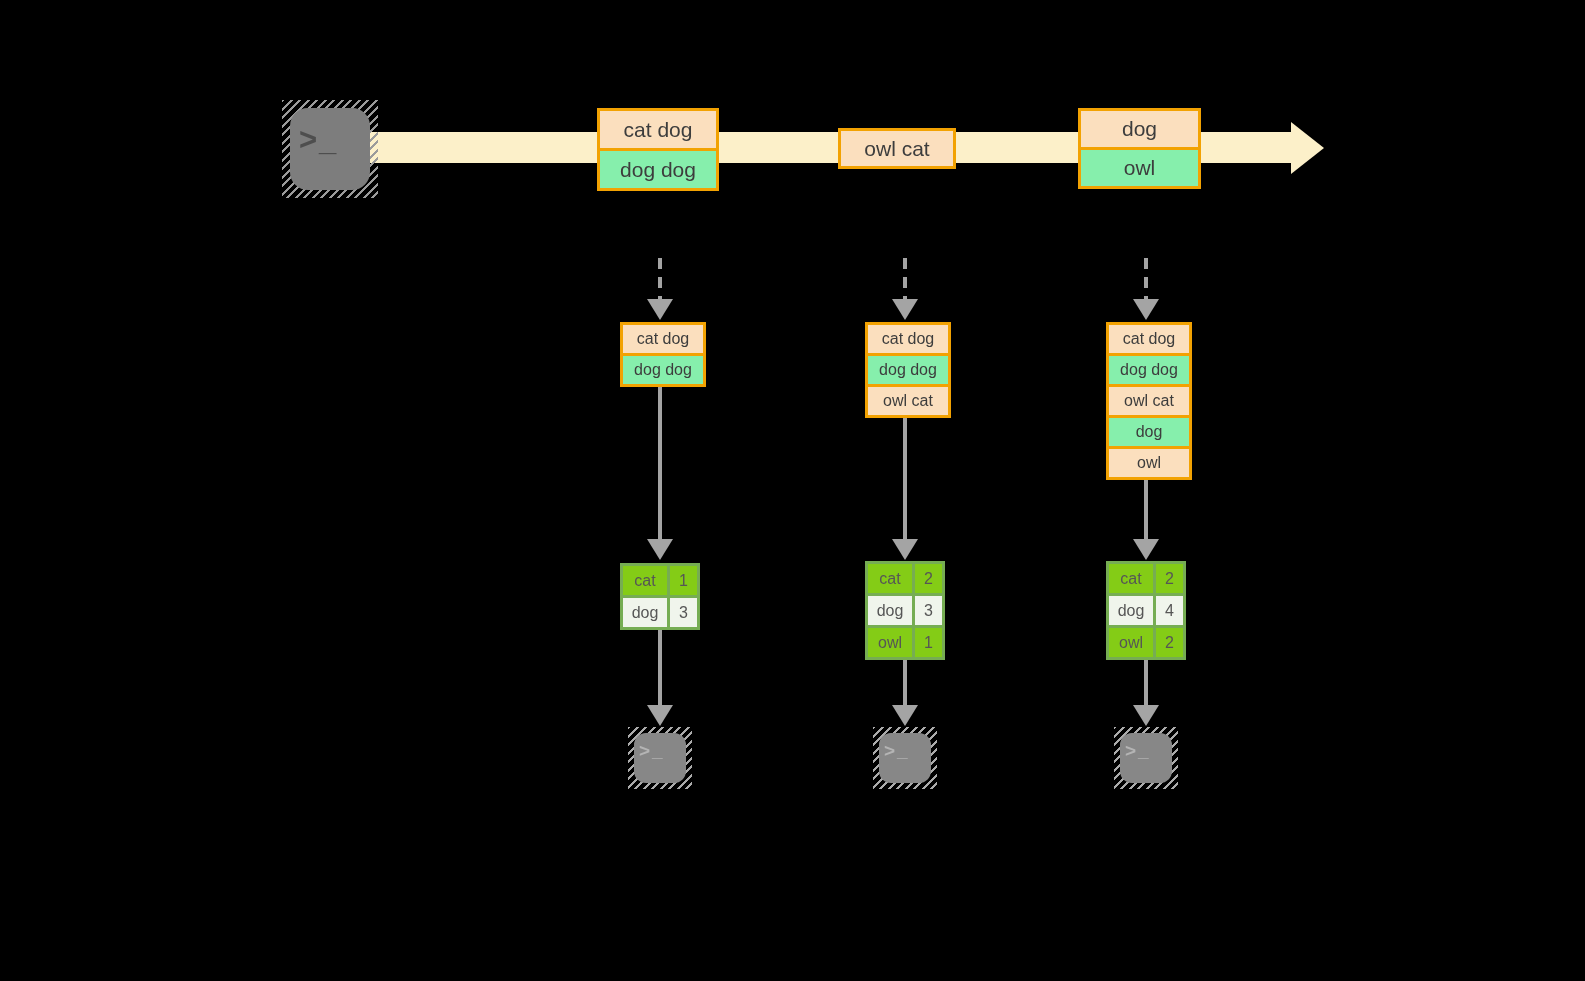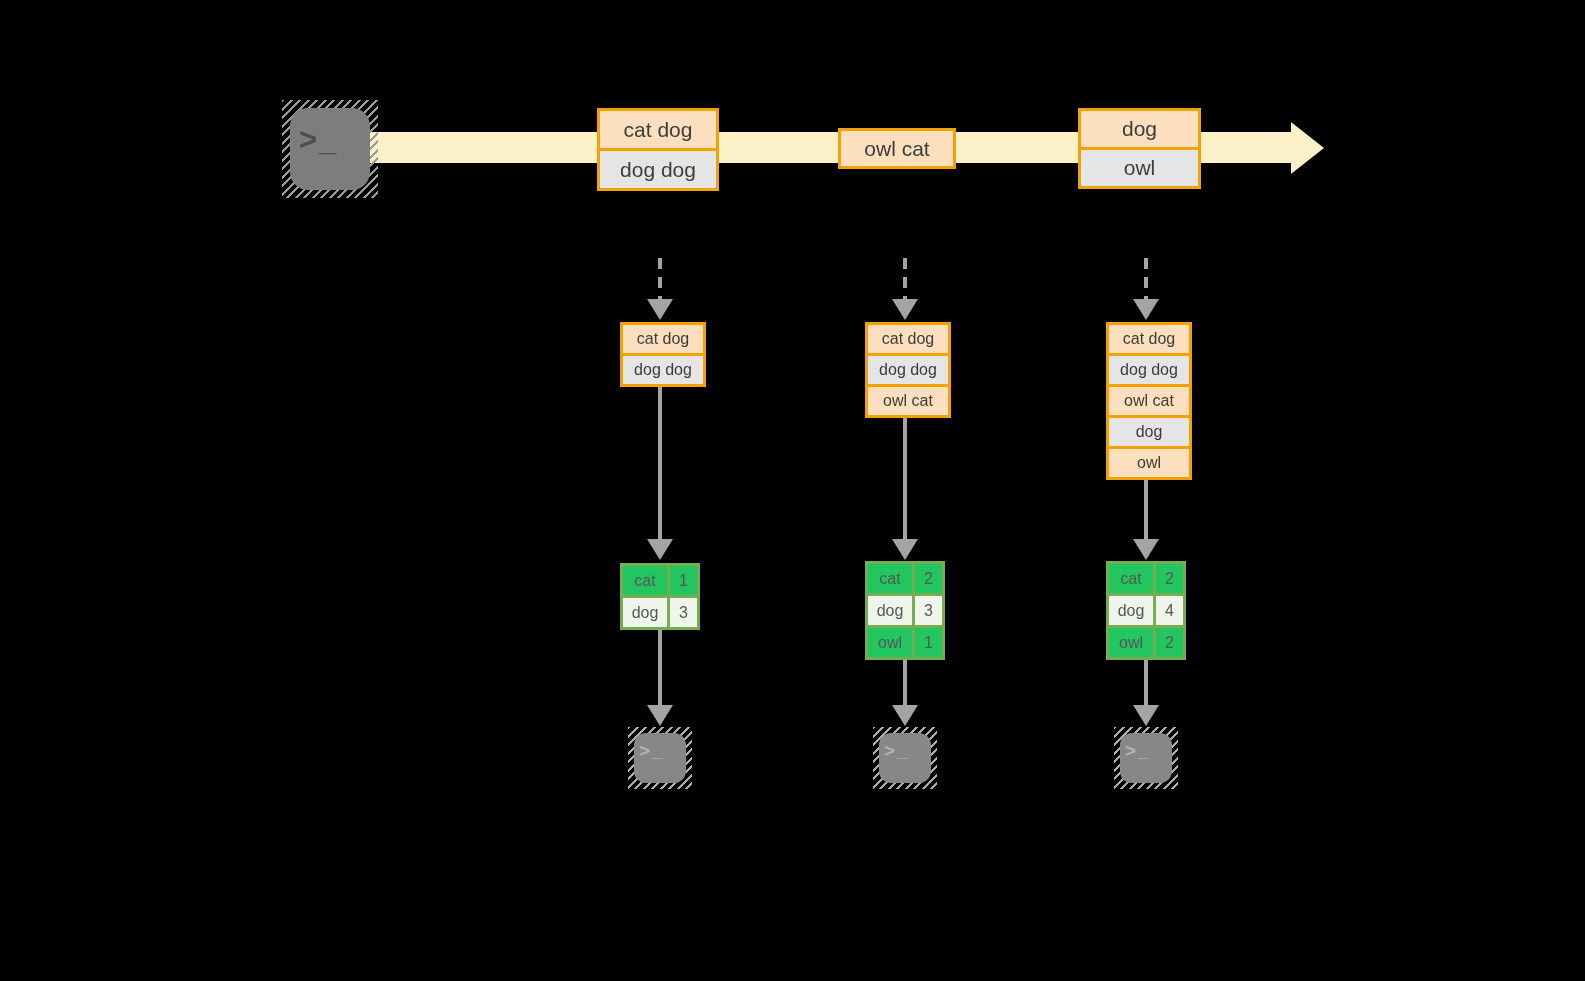--- a/index.html
+++ b/index.html
@@ -23,21 +23,21 @@
   .term .glyph{position:absolute;font-weight:bold;letter-spacing:2px;line-height:1;}
   .term-src{left:282px;top:100px;width:96px;height:98px;}
   .term-src .body{inset:8px;border-radius:18px;}
   .term-src .glyph{left:17px;top:24px;font-size:31px;color:#4e4e4e;}
   .term-sink{width:64px;height:62px;top:727px;}
   .term-sink .body{inset:6px;border-radius:12px;background:#878787;}
   .term-sink .glyph{left:11px;top:14px;font-size:19px;color:#b4b4b4;}
   .term-sink .hatch{background:repeating-linear-gradient(135deg,#ababab 0 2px,transparent 2px 6px);}
   
   .obox{position:absolute;background:#F2A202;padding:3px;display:grid;gap:3px;z-index:4;}
-  .obox .cell{display:block;text-align:center;color:#3d3d3d;background:#e5e5e5;}
+  .obox .cell{display:block;text-align:center;color:#3d3d3d;background:#86efac;}
   .obox .cell.alt{background:#FBDFBE;}
   .msg .cell{font-size:21px;}
   .msg1{left:597px;top:108px;width:116px;}
   .msg1 .cell{height:37px;line-height:37px;}
   .msg2{left:838px;top:128px;width:112px;}
   .msg2 .cell{height:35px;line-height:35px;}
   .msg3{left:1078px;top:108px;width:117px;}
   .msg3 .cell{height:36px;line-height:36px;}
   .stack{width:80px;top:322px;z-index:3;}
   .stack .cell{height:28px;line-height:28px;font-size:16px;}
@@ -49,21 +49,21 @@
   .tri-down{position:absolute;width:0;height:0;z-index:2;
     border-left:13px solid transparent;border-right:13px solid transparent;
     border-top:21px solid #a4a4a4;}
   
   .qband{position:absolute;left:693px;top:462px;width:417px;height:43px;background:#ffffff;z-index:1;
     text-align:center;line-height:44px;font-size:30px;color:#1f1f1f;}
   
   .gtable{position:absolute;background:#76AD53;padding:3px;display:grid;
     grid-template-columns:44px 27px;gap:3px;z-index:3;}
   .gtable .cell{height:29px;line-height:29px;text-align:center;font-size:16px;color:#565656;background:#F0F5EC;}
-  .gtable .cell.alt{background:#22c55e;}
+  .gtable .cell.alt{background:#84cc16;}
   .gt1{left:620px;top:563px;} .gt2{left:865px;top:561px;} .gt3{left:1106px;top:561px;}
 </style>
 </head>
 <body>
 
 <div id="canvas">
 
   <div class="shaft"></div>
   <div class="shaft-head"></div>
 

